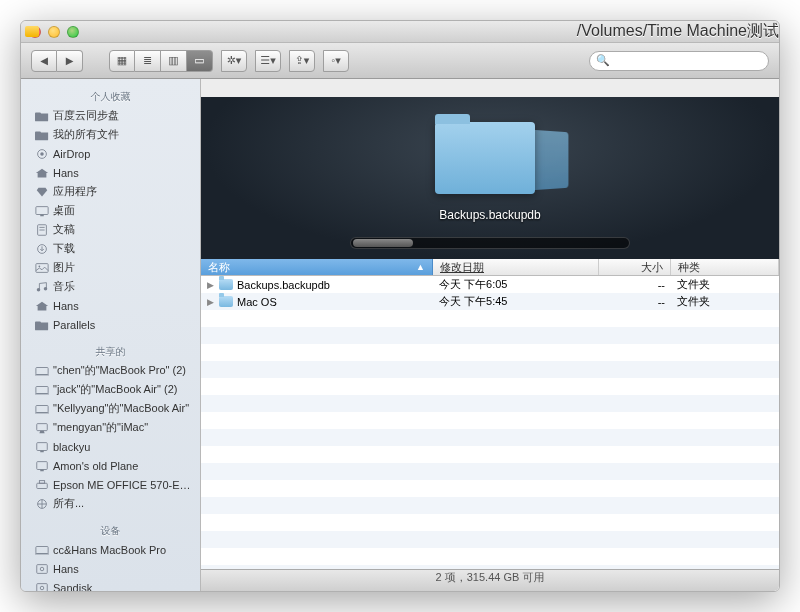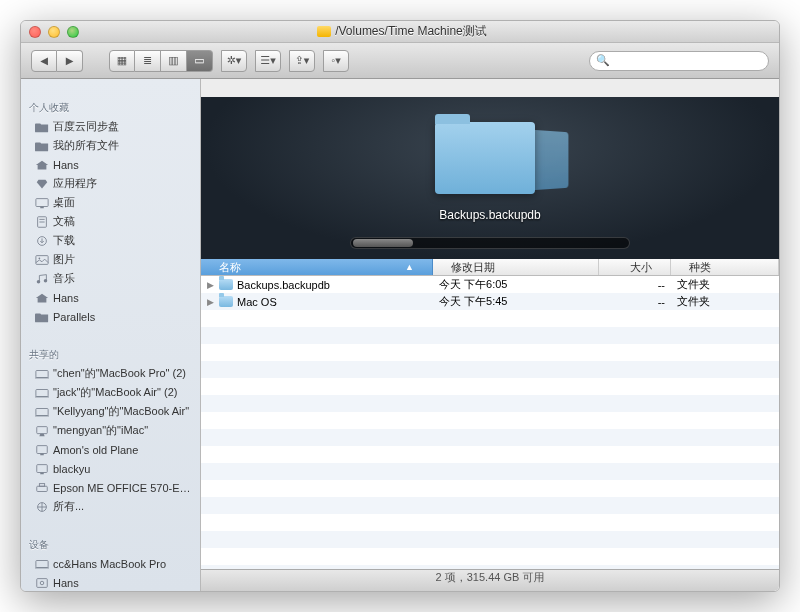--- a/index.html
+++ b/index.html
@@ -4,51 +4,51 @@
 <style>
 * { margin: 0; padding: 0; box-sizing: border-box; font-family: "Lucida Grande", "Helvetica Neue", sans-serif; }
 body { background: #fff; padding: 20px; }
 .window { width: 760px; height: 572px; border-radius: 6px; box-shadow: 0 10px 40px rgba(0,0,0,0.35); background: #ededed; overflow: hidden; display: flex; flex-direction: column; border: 1px solid #b0b0b0; }
 .titlebar { height: 22px; background: linear-gradient(#eaeaea, #d0d0d0); display: flex; align-items: center; position: relative; border-bottom: 1px solid #b8b8b8; }
 .traffic { display: flex; gap: 7px; padding-left: 8px; }
 .tl { width: 12px; height: 12px; border-radius: 50%; border: 0.5px solid rgba(0,0,0,0.2); }
 .tl.red { background: radial-gradient(circle at 40% 35%, #ff8a80, #ff5f57); }
 .tl.yellow { background: radial-gradient(circle at 40% 35%, #ffe082, #ffbd2e); }
 .tl.green { background: radial-gradient(circle at 40% 35%, #aed581, #28c940); }
-.title { position: absolute; left: 4px; right: 0; text-align: center; font-size: 12px; color: #333; text-shadow: 0 1px 0 #fff; display: flex; justify-content: center; align-items: center; gap: 4px; pointer-events: none; }
+.title { position: absolute; left: 4px; right: 0; text-align: center; font-size: 16px; color: #333; text-shadow: 0 1px 0 #fff; display: flex; justify-content: space-between; align-items: center; gap: 4px; pointer-events: none; }
 .title-icon { width: 14px; height: 11px; background: linear-gradient(#ffd966,#f4b400); border-radius: 2px; position: relative; }
 .toolbar { height: 36px; background: linear-gradient(#e8e8e8, #c8c8c8); border-bottom: 1px solid #9a9a9a; display: flex; align-items: center; padding: 0 10px; gap: 8px; }
 .tb-group { display: flex; }
 .tb-btn { height: 22px; min-width: 26px; background: linear-gradient(#fdfdfd,#d9d9d9); border: 1px solid #9e9e9e; font-size: 11px; display: flex; align-items: center; justify-content: center; cursor: pointer; color:#555; }
 .tb-group .tb-btn:first-child { border-radius: 4px 0 0 4px; }
 .tb-group .tb-btn:last-child { border-radius: 0 4px 4px 0; }
 .tb-group .tb-btn:not(:first-child) { border-left: none; }
 .tb-btn.active { background: linear-gradient(#8f8f8f,#6f6f6f); color:#fff; }
 .search { margin-left: auto; width: 180px; height: 20px; border-radius: 10px; border: 1px solid #aaa; background: #fff; display: flex; align-items: center; padding: 0 6px; font-size:11px; color:#888; }
 .body { flex: 1; display: flex; min-height: 0; }
 .sidebar { width: 180px; background: linear-gradient(#e6ebf1,#dbe2ea); border-right: 1px solid #b8b8b8; overflow-y: auto; font-size: 11px; }
-.sb-section { color: #6b7785; font-size: 10px; padding: 22px 8px 2px; text-shadow: 0 1px 0 #fff; }
+.sb-section { color: #6b7785; font-size: 10px; padding: 11px 8px 2px; text-shadow: 0 1px 0 #fff; text-align: center; }
 .sb-item { display: flex; align-items: center; gap: 4px; padding: 2px 8px 2px 14px; color: #333; cursor: pointer; height: 19px; }
 .sb-icon { width: 14px; height: 12px; flex-shrink: 0; display:flex; align-items:center; justify-content:center; }
 .sb-icon svg { width:14px; height:12px; }
 .sb-label { white-space: nowrap; overflow: hidden; text-overflow: ellipsis; flex:1; }
 .main { flex: 1; display: flex; flex-direction: column; background: #ffffff; margin-top: 18px; }
 .coverflow { height: 162px; background: radial-gradient(ellipse at center 30%, #3a4550, #1a222b 70%); display: flex; flex-direction: column; align-items: center; justify-content: center; position: relative; }
 .cf-folder { width: 110px; height: 80px; position: relative; margin-top:-12px; }
 .cf-folder .back { position:absolute; right:-30px; top:8px; width:80px; height:60px; background:linear-gradient(#7db5d8,#5a9bc7); border-radius:4px; transform:perspective(200px) rotateY(25deg); opacity:0.7; }
 .cf-folder .front { position:absolute; left:0; top:0; width:100px; height:72px; background:linear-gradient(#a3d1ed,#6fb0d9); border-radius:4px; box-shadow:0 2px 8px rgba(0,0,0,0.4); }
 .cf-folder .front::before { content:''; position:absolute; top:-8px; left:0; width:35px; height:10px; background:#8cc0e0; border-radius:3px 3px 0 0; }
 .cf-label { color:#fff; font-size:12px; margin-top:6px; text-shadow:0 1px 2px #000; }
 .cf-scroll { position:absolute; bottom:10px; width:280px; height:12px; background:rgba(0,0,0,0.55); border-radius:8px; border:1px solid rgba(255,255,255,0.18); }
 .cf-scroll::after { content:''; position:absolute; left:2px; top:1px; width:60px; height:8px; background:linear-gradient(#888,#555); border-radius:6px; }
 .list-header { display: flex; background: linear-gradient(#fbfbfb,#e7e7e7); border-bottom: 1px solid #bbb; font-size: 11px; color: #333; height: 17px; }
-.lh-col { padding: 1px 18px; border-right: 1px solid #ccc; display:flex; align-items:center; }
+.lh-col { padding: 1px 7px; border-right: 1px solid #ccc; display:flex; align-items:center; }
 .lh-col.sorted { background: linear-gradient(#7fb8ea,#5a9fdc); color: #fff; border-right:1px solid #4a8bc9; }
 .lh-name { width: 232px; }
-.lh-date { width: 166px; }
+.lh-date { width: 166px; text-decoration: underline; }
 .lh-size { width: 72px; justify-content:flex-end; }
 .lh-kind { flex:1; }
 .list-body { flex: 1; overflow-y: auto; font-size: 11px; position:relative; }
 .stripes { position:absolute; inset:0; background:repeating-linear-gradient(#fff 0 17px, #f1f5fa 17px 34px); }
 .rows { position:relative; }
 .row { display: flex; align-items:center; height: 17px; }
 .cell { padding: 0 6px; }
 .c-name { width: 232px; display:flex; align-items:center; gap:4px; }
 .c-date { width: 166px; }
 .c-size { width: 72px; text-align:right; }
@@ -124,20 +124,29 @@
           <span class="sb-icon">
             <svg viewBox="0 0 16 12">
               <path fill="#7a8290" d="M1 2h5l1 1h8v8a1 1 0 0 1-1 1H1a1 1 0 0 1-1-1V3a1 1 0 0 1 1-1z"></path>
             </svg>
           </span>
           <span class="sb-label">我的所有文件</span>
         </div>
         <div class="sb-item">
           <span class="sb-icon">
             <svg viewBox="0 0 16 12">
+              <circle cx="8" cy="6" r="5" fill="none" stroke="#7a8290" stroke-width="1"></circle>
+              <circle cx="8" cy="6" r="2" fill="#7a8290"></circle>
+            </svg>
+          </span>
+          <span class="sb-label">AirDrop</span>
+        </div>
+        <div class="sb-item">
+          <span class="sb-icon">
+            <svg viewBox="0 0 16 12">
               <path fill="#7a8290" d="M8 1l7 5h-2v5H3V6H1z"></path>
             </svg>
           </span>
           <span class="sb-label">Hans</span>
         </div>
         <div class="sb-item">
           <span class="sb-icon">
             <svg viewBox="0 0 16 12">
               <path fill="#7a8290" d="M4 1h8l2 3-6 7-6-7z"></path>
             </svg>
@@ -245,30 +254,30 @@
           </span>
           <span class="sb-label">"mengyan"的"iMac"</span>
         </div>
         <div class="sb-item">
           <span class="sb-icon">
             <svg viewBox="0 0 16 12">
               <rect x="2" y="1" width="12" height="9" rx="1" fill="none" stroke="#7a8290"></rect>
               <rect x="6" y="10" width="4" height="2" fill="#7a8290"></rect>
             </svg>
           </span>
-          <span class="sb-label">Amon's old Plane</span>
+          <span class="sb-label">blackyu</span>
         </div>
         <div class="sb-item">
           <span class="sb-icon">
             <svg viewBox="0 0 16 12">
               <rect x="2" y="1" width="12" height="9" rx="1" fill="none" stroke="#7a8290"></rect>
               <rect x="6" y="10" width="4" height="2" fill="#7a8290"></rect>
             </svg>
           </span>
-          <span class="sb-label">blackyu</span>
+          <span class="sb-label">Amon's old Plane</span>
         </div>
         <div class="sb-item">
           <span class="sb-icon">
             <svg viewBox="0 0 16 12">
               <rect x="2" y="4" width="12" height="6" rx="1" fill="none" stroke="#7a8290"></rect>
               <rect x="5" y="1" width="6" height="3" fill="none" stroke="#7a8290"></rect>
             </svg>
           </span>
           <span class="sb-label">Epson ME OFFICE 570-E8...</span>
         </div>

